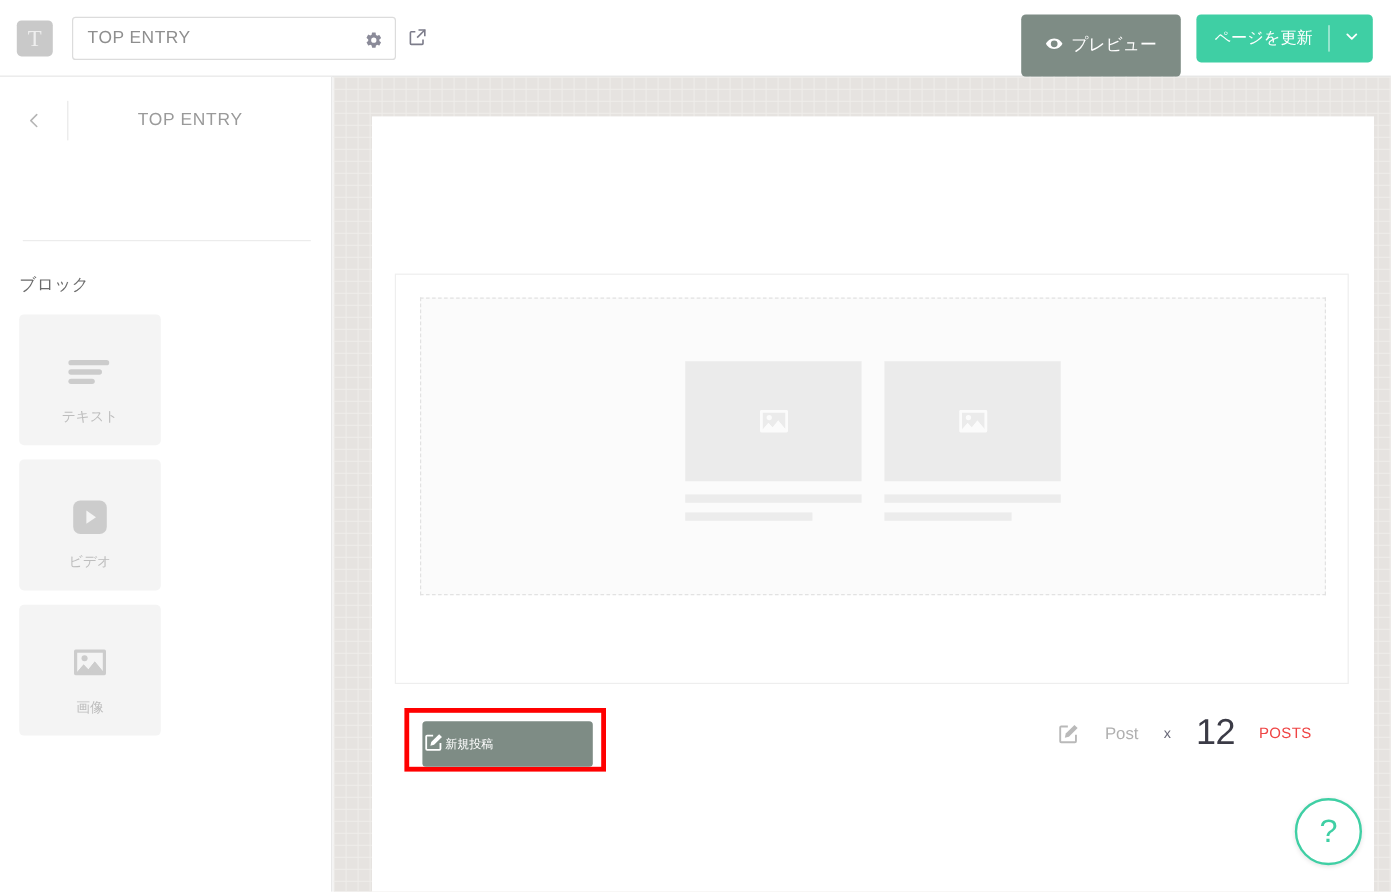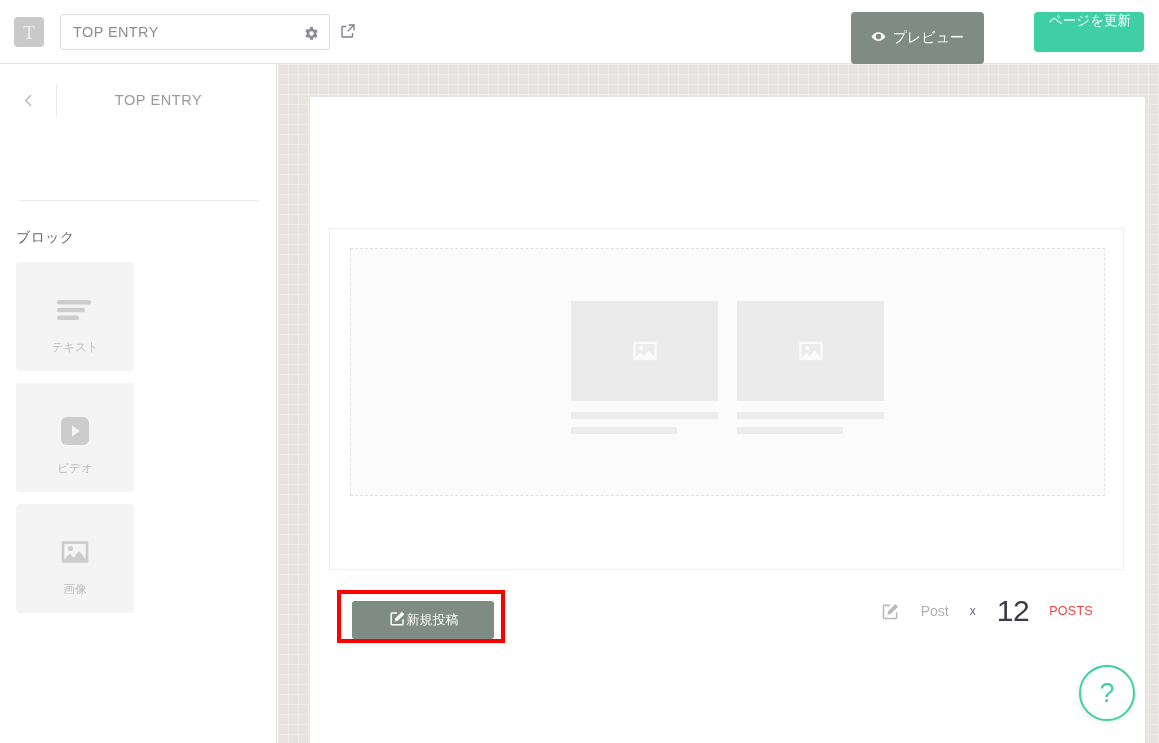--- a/index.html
+++ b/index.html
@@ -83,21 +83,20 @@
 
   .btn-update-group {
     position: absolute;
     right: 15px; top: 12px;
     height: 40px;
     background: #3fcfa4;
     border-radius: 4px;
     display: flex; align-items: stretch;
     cursor: pointer;
     overflow: hidden;
-    flex-direction: column;
   }
   .btn-update-main {
     display: flex; align-items: center;
     padding: 0 13px 0 15px;
     color: #ffffff;
     font-size: 13.5px;
     white-space: nowrap;
     background: transparent;
     border: none;
     cursor: pointer;
@@ -254,22 +253,22 @@
     border: 4px solid #ff0000;
     background: #ffffff;
   }
   .btn-new-post {
     position: absolute;
     left: 11px; top: 7px;
     width: 142px; height: 38px;
     background: #7e8c85;
     border: none; border-radius: 3px;
     color: #ffffff;
-    font-size: 13px;
-    display: flex; align-items: center; justify-content: center;
+    font-size: 10px;
+    display: flex; align-items: center; justify-content: flex-start;
     cursor: pointer;
   }
 
   .post-count {
     position: absolute;
     right: 30px; top: 367px;
     display: flex;
     align-items: center;
     gap: 20px;
   }

